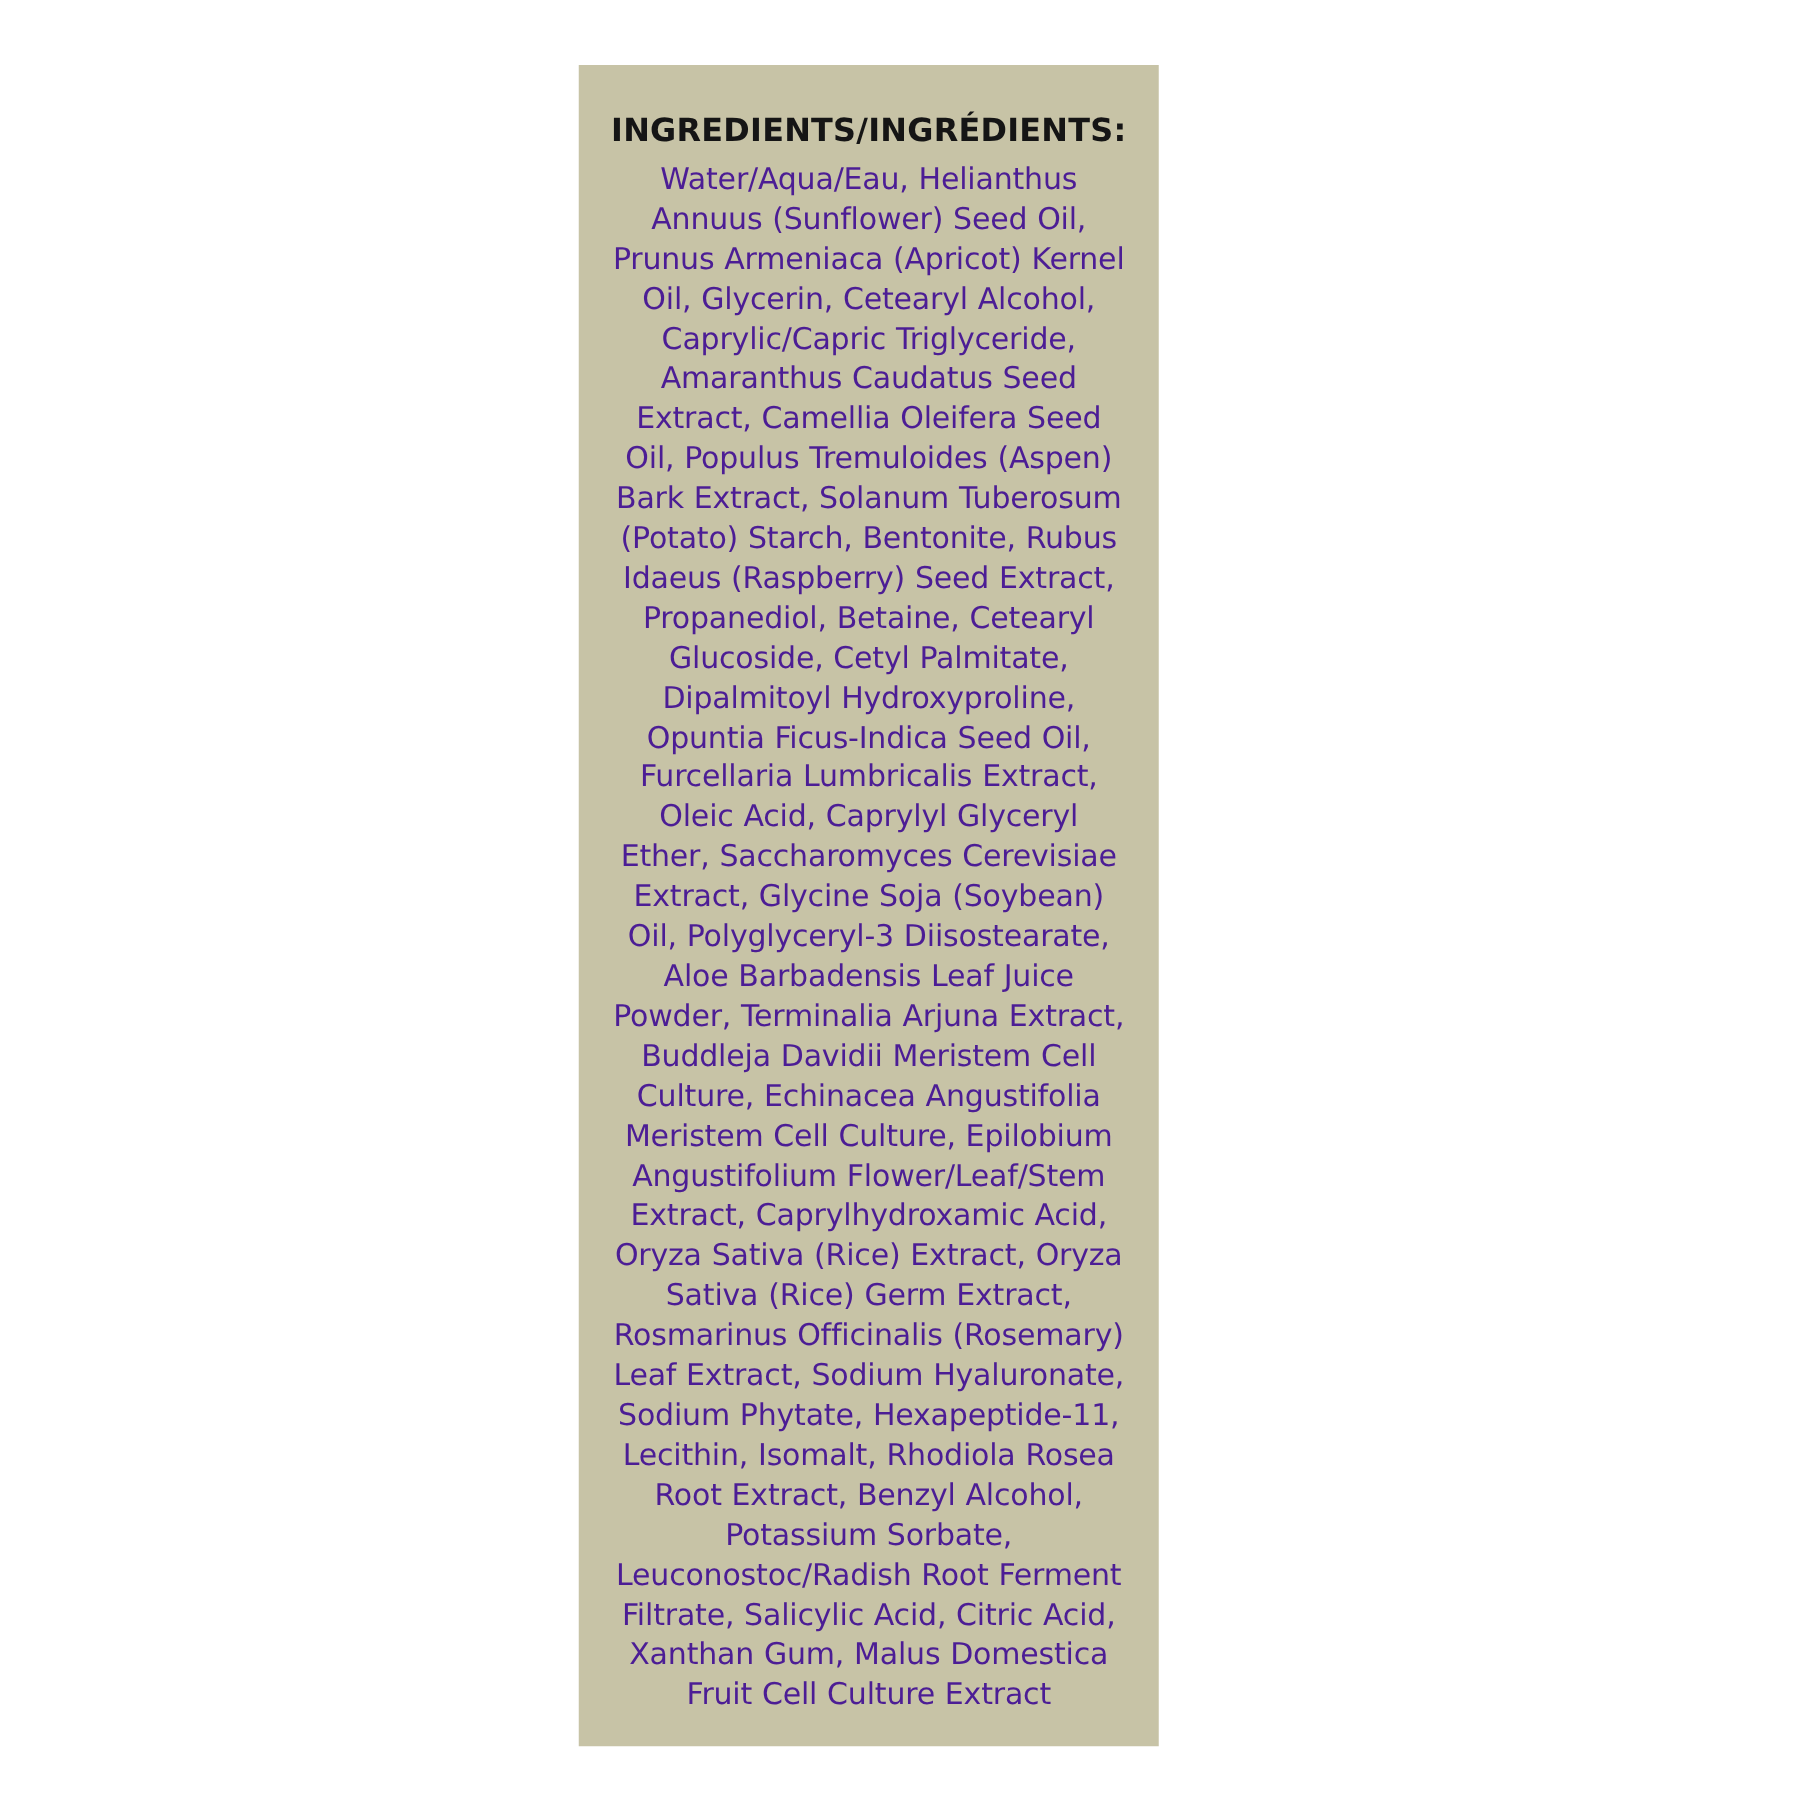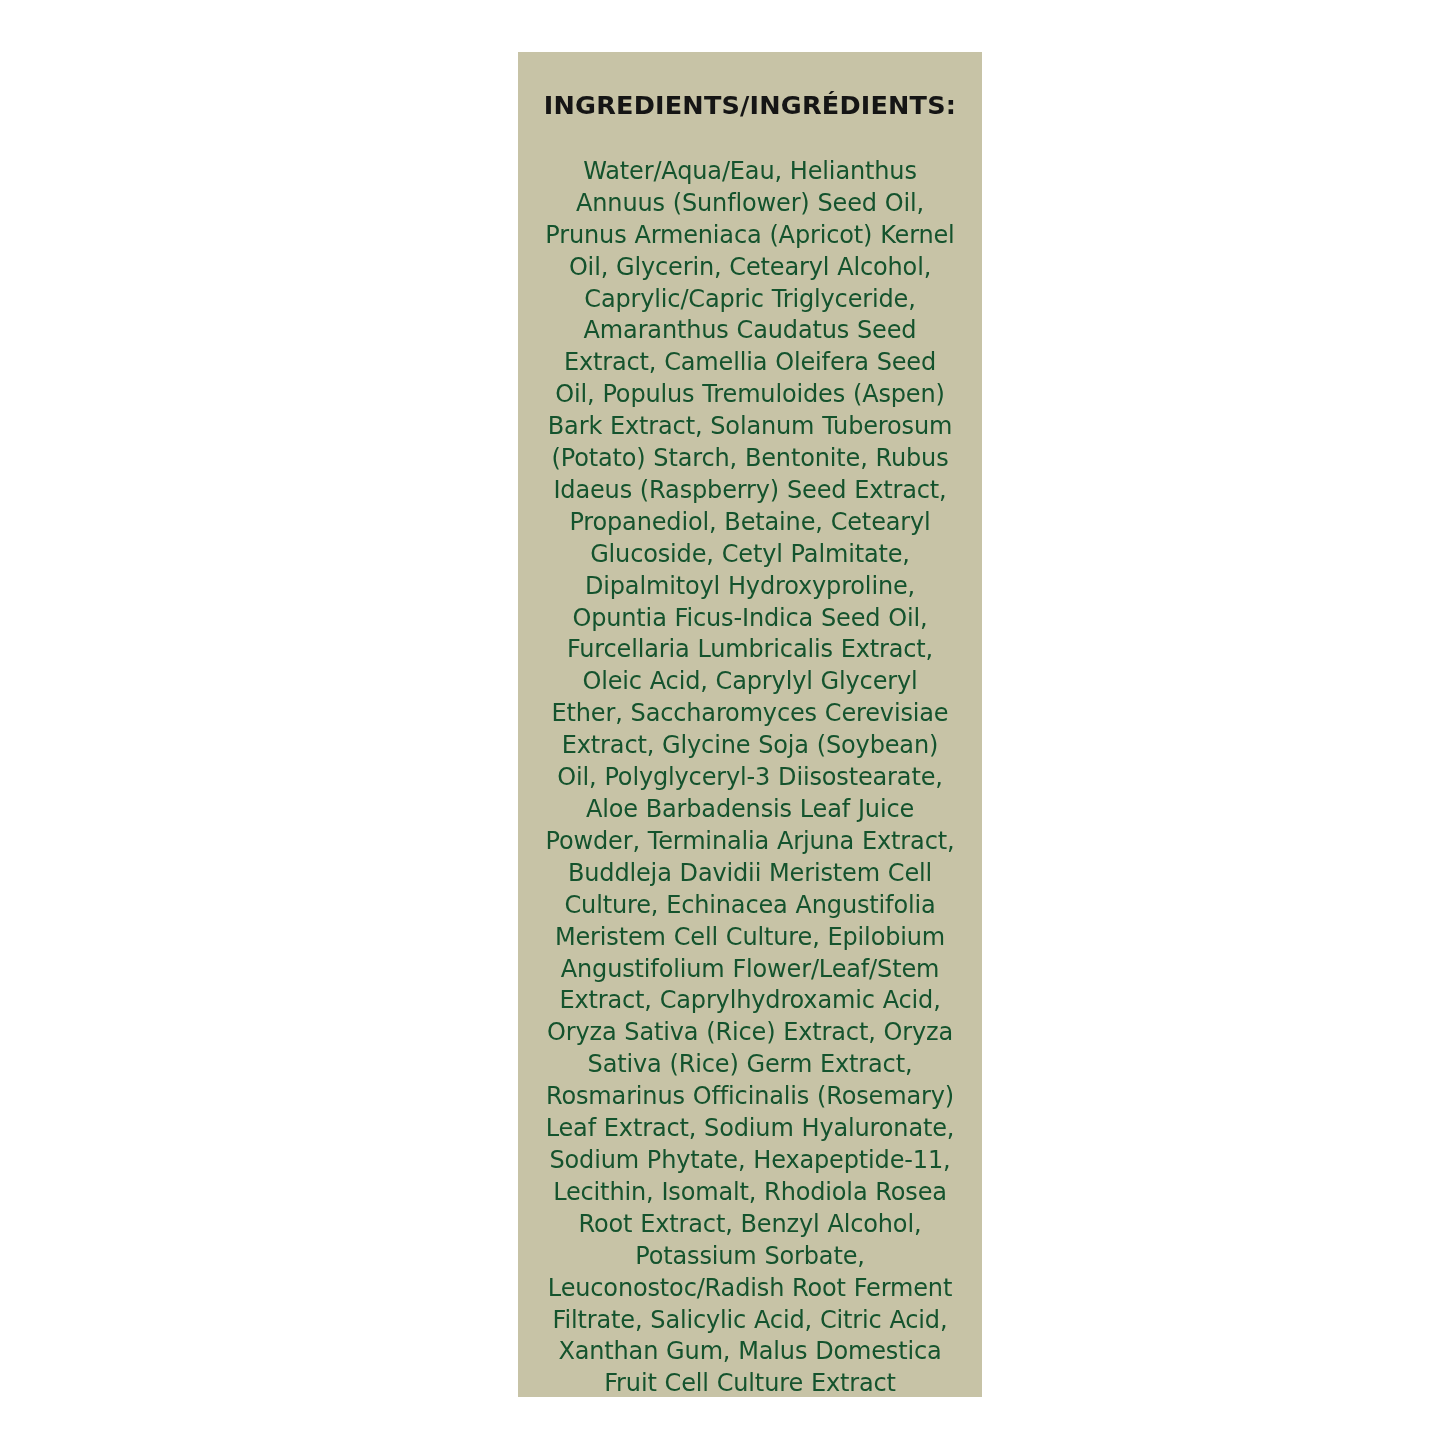--- a/index.html
+++ b/index.html
@@ -9,21 +9,21 @@
   }
   body {
     width: 1445px;
     height: 1445px;
     font-family: "DejaVu Sans", sans-serif;
     position: relative;
     overflow: hidden;
   }
   #panel {
     position: absolute;
-    left: 518px;
+    left: 463px;
     top: 52px;
     width: 464px;
     height: 1345px;
     background: #c7c3a6;
     box-sizing: border-box;
     padding: 38px 28px 20px 28px;
     display: flex;
     flex-direction: column;
     align-items: center;
   }
@@ -31,27 +31,26 @@
     font-size: 25.5px;
     font-weight: bold;
     color: #151515;
     letter-spacing: 0.2px;
     text-align: center;
     line-height: 1.25;
     margin-bottom: 6px;
   }
   .ingredients {
     font-size: 24px;
-    color: #14532d;
+    color: #4c1d95;
     text-align: center;
     line-height: 1.33;
     width: 412px;
     letter-spacing: -0.15px;
     word-spacing: 0.4px;
-    margin-top: 28px;
   }
   .divider {
     width: 396px;
     height: 1px;
     background: #8d8a72;
     margin-top: 42px;
     margin-bottom: 36px;
   }
 </style>
 </head>

